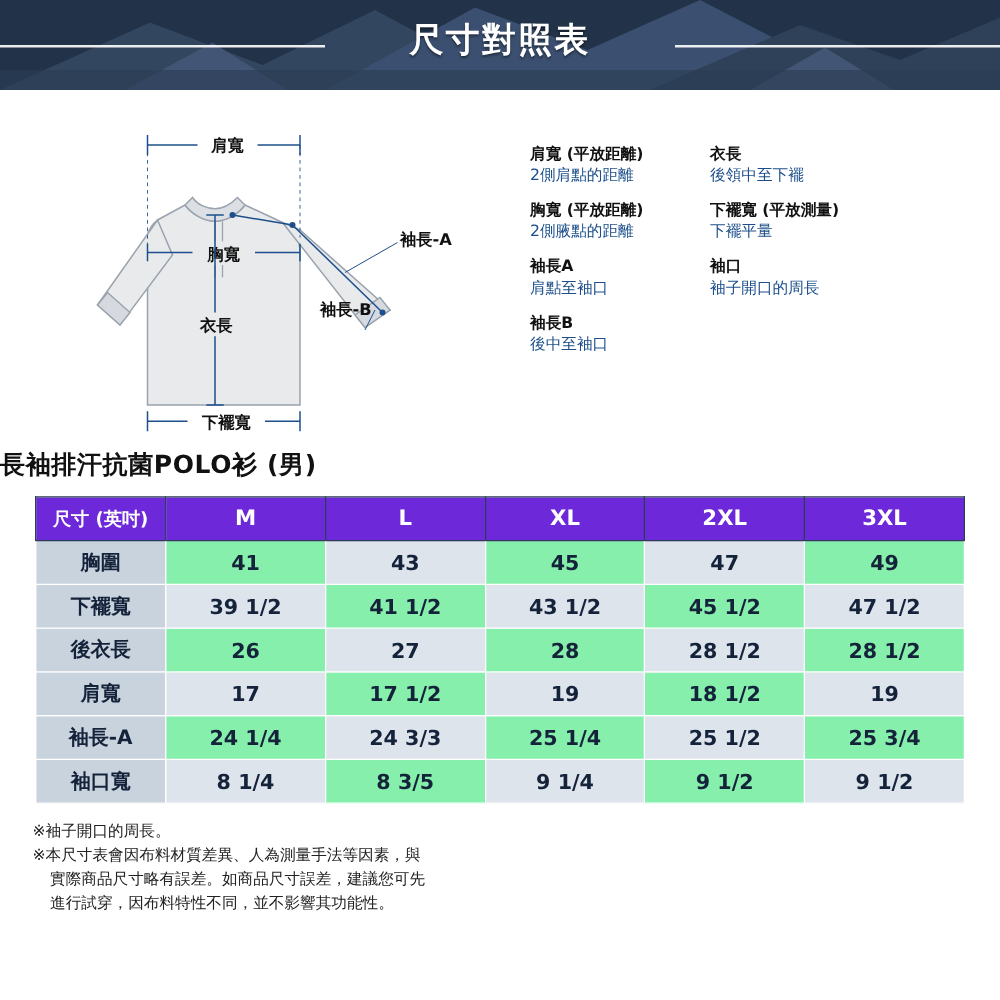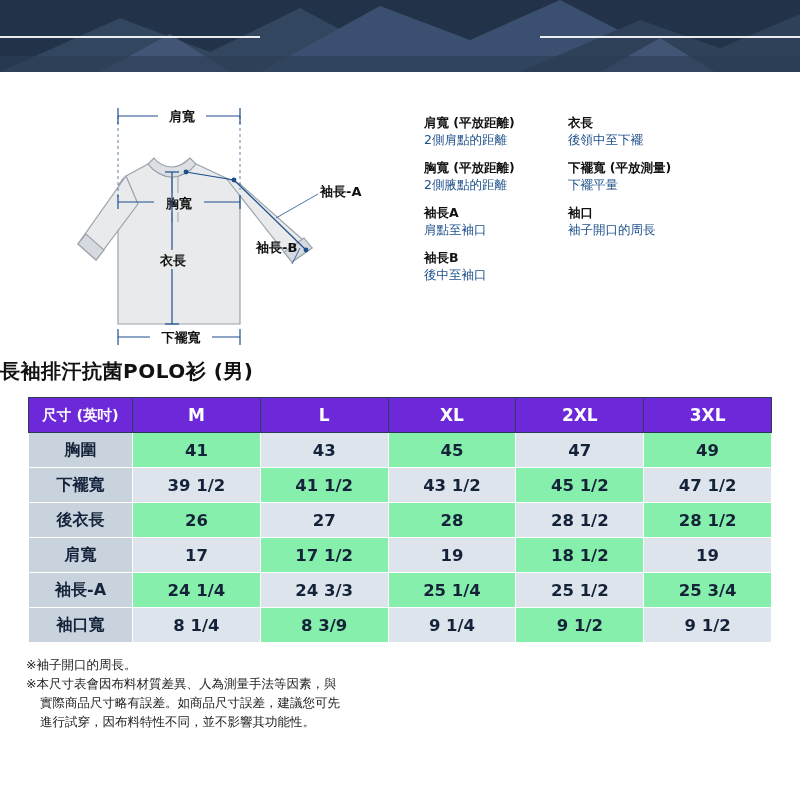--- a/index.html
+++ b/index.html
@@ -118,20 +118,21 @@
     <rect x="0" y="0" width="800" height="72" fill="#223248"></rect>
     <polygon points="0,72 120,18 210,52 300,8 420,72" fill="#33465f"></polygon>
     <polygon points="260,72 380,6 470,40 560,0 700,72" fill="#3b5070"></polygon>
     <polygon points="520,72 640,20 720,48 800,14 800,72" fill="#2e4159"></polygon>
     <polygon points="100,72 170,34 230,72" fill="#47597a" opacity="0.8"></polygon>
     <polygon points="600,72 660,38 715,72" fill="#4a5c7d" opacity="0.75"></polygon>
     <rect x="0" y="56" width="800" height="16" fill="#2b3d54" opacity="0.65"></rect>
   </svg>
   <div class="rule-left"></div>
   <div class="rule-right"></div>
+  <h1>尺寸對照表</h1>
 </div>
 
 <div class="diagram">
   <svg width="420" height="282" viewBox="0 0 420 282">
 
     <g fill="#e8eaec" stroke="#9aa3ad" stroke-width="1.2">
       <path d="M118,140 L118,252 L240,252 L240,140
                L240,130 C240,120 236,112 226,106
                L196,92 C190,100 180,105 172,105
                C164,105 154,100 148,92
@@ -271,21 +272,21 @@
         <th>袖長-A</th>
         <td class="odd">24 1/4</td>
         <td class="even">24 3/3</td>
         <td class="odd">25 1/4</td>
         <td class="even">25 1/2</td>
         <td class="odd">25 3/4</td>
       </tr>
       <tr>
         <th>袖口寬</th>
         <td class="even">8 1/4</td>
-        <td class="odd">8 3/9</td>
+        <td class="odd">8 3/5</td>
         <td class="even">9 1/4</td>
         <td class="odd">9 1/2</td>
         <td class="even">9 1/2</td>
       </tr>
     </tbody>
   </table>
 </div>
 
 <div class="notes">
   <div>※袖子開口的周長。</div>

